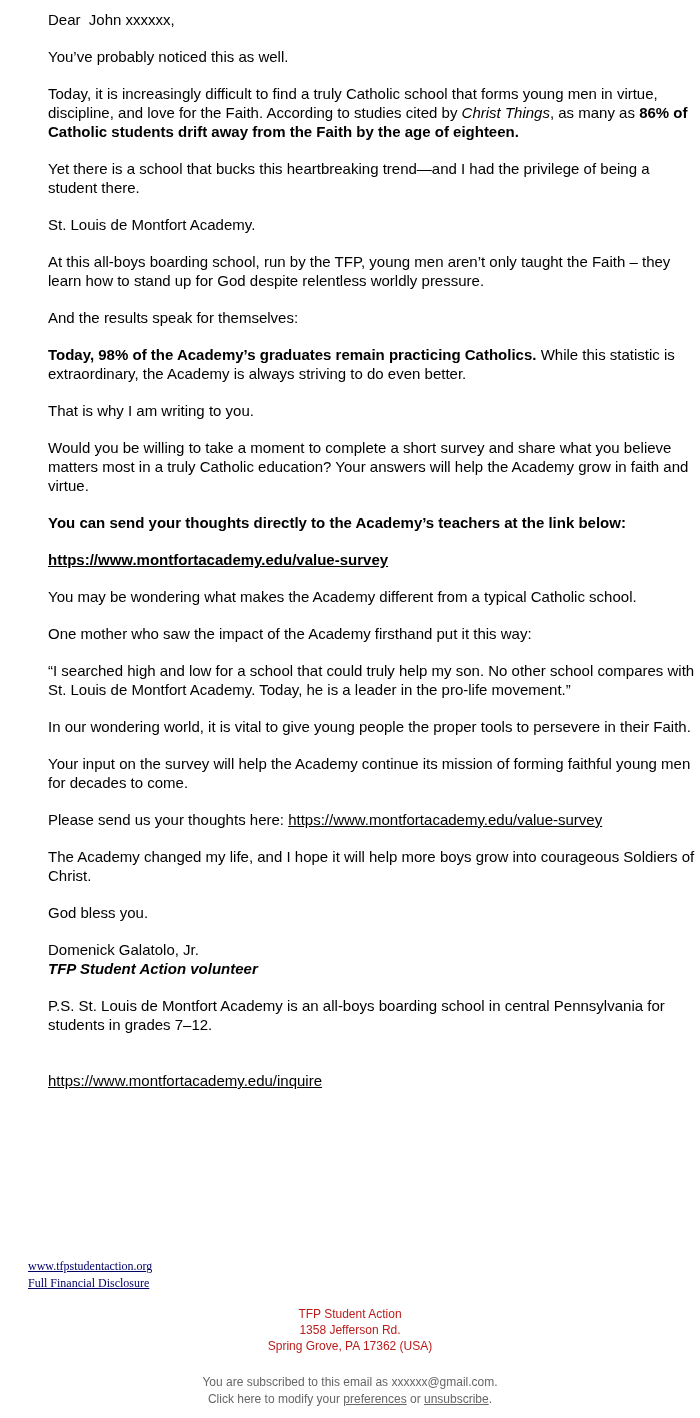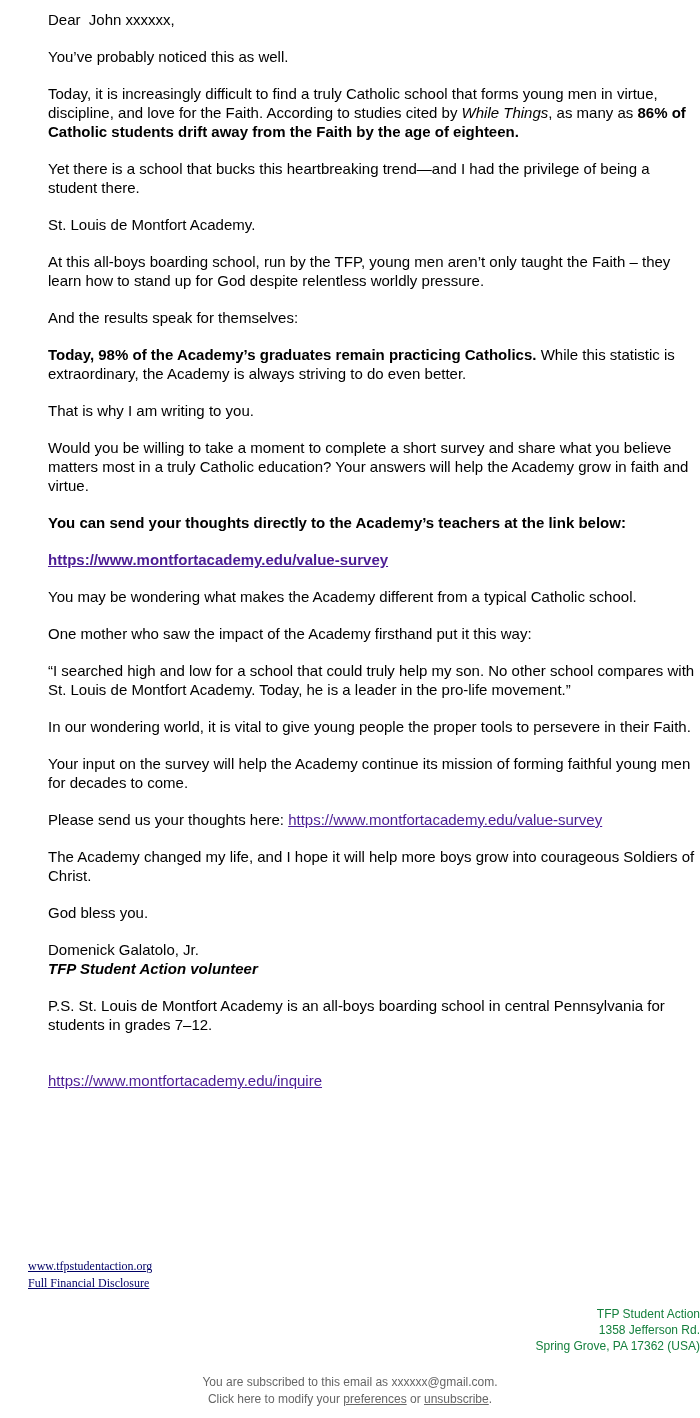--- a/index.html
+++ b/index.html
@@ -11,37 +11,37 @@
     position:relative;
   }
   .letter {
     padding:10px 4px 0 48px;
     font-size:15px;
     line-height:19px;
   }
   .letter p { margin:0 0 18px 0; }
   .b { font-weight:bold; }
   .i { font-style:italic; }
-  .letter a { color:#4c1d95; }
+  .letter a { color:#000000; }
   .gap-top { margin-top:19px; }
 
   .spacer { height:150px; }
 
   .footer-links {
     padding-left:28px;
     font-family:"Liberation Serif", serif;
     font-size:12px;
     line-height:17px;
   }
   .footer-links a { color:#000066; text-decoration:underline; }
 
   .address {
     margin-top:14px;
-    text-align:right;
-    color:#15803d;
+    text-align:center;
+    color:#b91c1c;
     font-size:12px;
     line-height:16px;
   }
 
   .subscription {
     margin-top:20px;
     padding-bottom:14px;
     text-align:center;
     color:#666666;
     font-size:12px;
@@ -50,21 +50,21 @@
   .subscription a { color:#666666; }
 </style>
 </head>
 <body>
 
 <div class="email">
 
   <div class="letter">
       <p><span>Dear &nbsp;John xxxxxx,</span></p>
       <p><span>You’ve probably noticed this as well.</span></p>
-      <p><span>Today, it is increasingly difficult to find a truly Catholic school that forms young men in virtue, discipline, and love for the Faith. According to studies cited by </span><span class="i">While Things</span><span>, as many as </span><span class="b">86% of Catholic students drift away from the Faith by the age of eighteen.</span></p>
+      <p><span>Today, it is increasingly difficult to find a truly Catholic school that forms young men in virtue, discipline, and love for the Faith. According to studies cited by </span><span class="i">Christ Things</span><span>, as many as </span><span class="b">86% of Catholic students drift away from the Faith by the age of eighteen.</span></p>
       <p><span>Yet there is a school that bucks this heartbreaking trend—and I had the privilege of being a student there.</span></p>
       <p><span>St. Louis de Montfort Academy.</span></p>
       <p><span>At this all-boys boarding school, run by the TFP, young men aren’t only taught the Faith – they learn how to stand up for God despite relentless worldly pressure.</span></p>
       <p><span>And the results speak for themselves:</span></p>
       <p><span class="b">Today, 98% of the Academy’s graduates remain practicing Catholics.</span><span> While this statistic is extraordinary, the Academy is always striving to do even better.</span></p>
       <p><span>That is why I am writing to you.</span></p>
       <p><span>Would you be willing to take a moment to complete a short survey and share what you believe matters most in a truly Catholic education? Your answers will help the Academy grow in faith and virtue.</span></p>
       <p><span class="b">You can send your thoughts directly to the Academy’s teachers at the link below:</span></p>
       <p><a href="#" class="b">https://www.montfortacademy.edu/value-survey</a></p>
       <p><span>You may be wondering what makes the Academy different from a typical Catholic school.</span></p>

